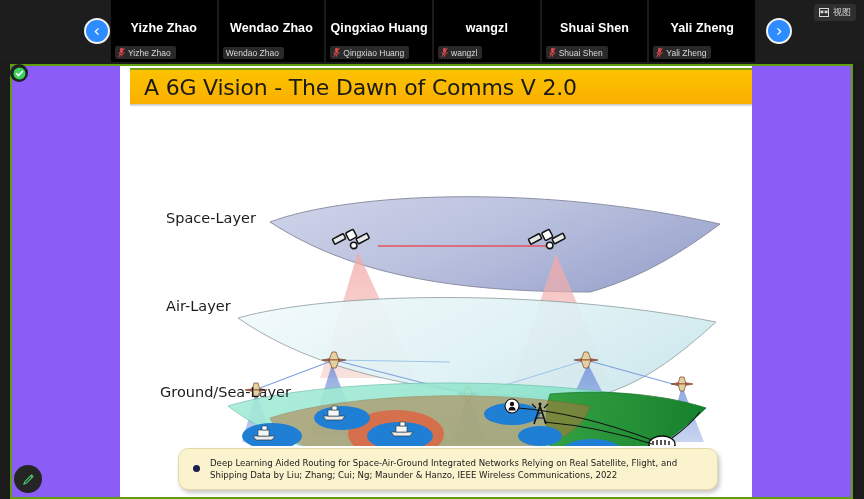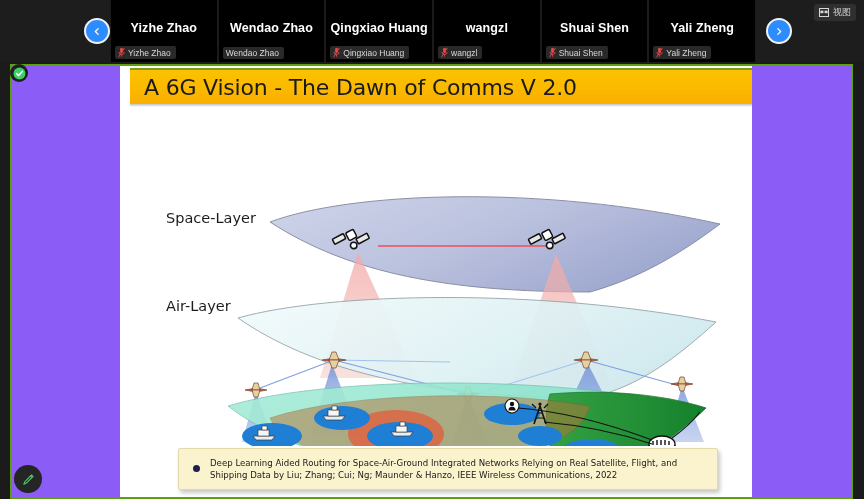--- a/index.html
+++ b/index.html
@@ -124,21 +124,21 @@
   .lbl-space  { left: 46px;  top: 104px; }
   .lbl-air    { left: 46px;  top: 192px; text-align: right; }
   .lbl-ground { left: 40px;  top: 278px; }
 
   
   .citation {
     position: absolute; left: 58px; top: 382px;
     width: 540px; height: 42px;
     background: #fbf3ce;
     border: 1px solid #e3d9a8;
-    border-radius: 2px;
+    border-radius: 10px;
     box-shadow: 2px 3px 4px rgba(0,0,0,.22);
     display: flex; align-items: center;
     padding: 0 10px 0 14px;
   }
   .cit-bullet {
     width: 7px; height: 7px; border-radius: 50%;
     background: #1d1d52; flex: none; margin-right: 10px;
     margin-top: -1px;
   }
   .cit-text {
@@ -429,20 +429,21 @@
           <g fill="none" stroke="#111" stroke-width="1.1">
             <path d="M398 302 C 450 306, 500 322, 532 334"></path>
             <path d="M424 316 C 470 320, 508 330, 532 338"></path>
             <path d="M456 352 C 490 352, 518 346, 532 342"></path>
             <path d="M552 332 C 566 322, 574 314, 580 306"></path>
           </g>
         </svg>
 
         <span class="layer-label lbl-space">Space-Layer</span>
         <span class="layer-label lbl-air">Air-Layer</span>
+        <span class="layer-label lbl-ground">Ground/Sea-Layer</span>
       </div>
 
       <div class="citation">
         <span class="cit-bullet"></span>
         <span class="cit-text">Deep Learning Aided Routing for Space-Air-Ground Integrated Networks Relying on Real Satellite, Flight, and Shipping Data by Liu; Zhang; Cui; Ng; Maunder &amp; Hanzo, IEEE Wireless Communications, 2022</span>
       </div>
 
     </div>
   </div>
 </div>

